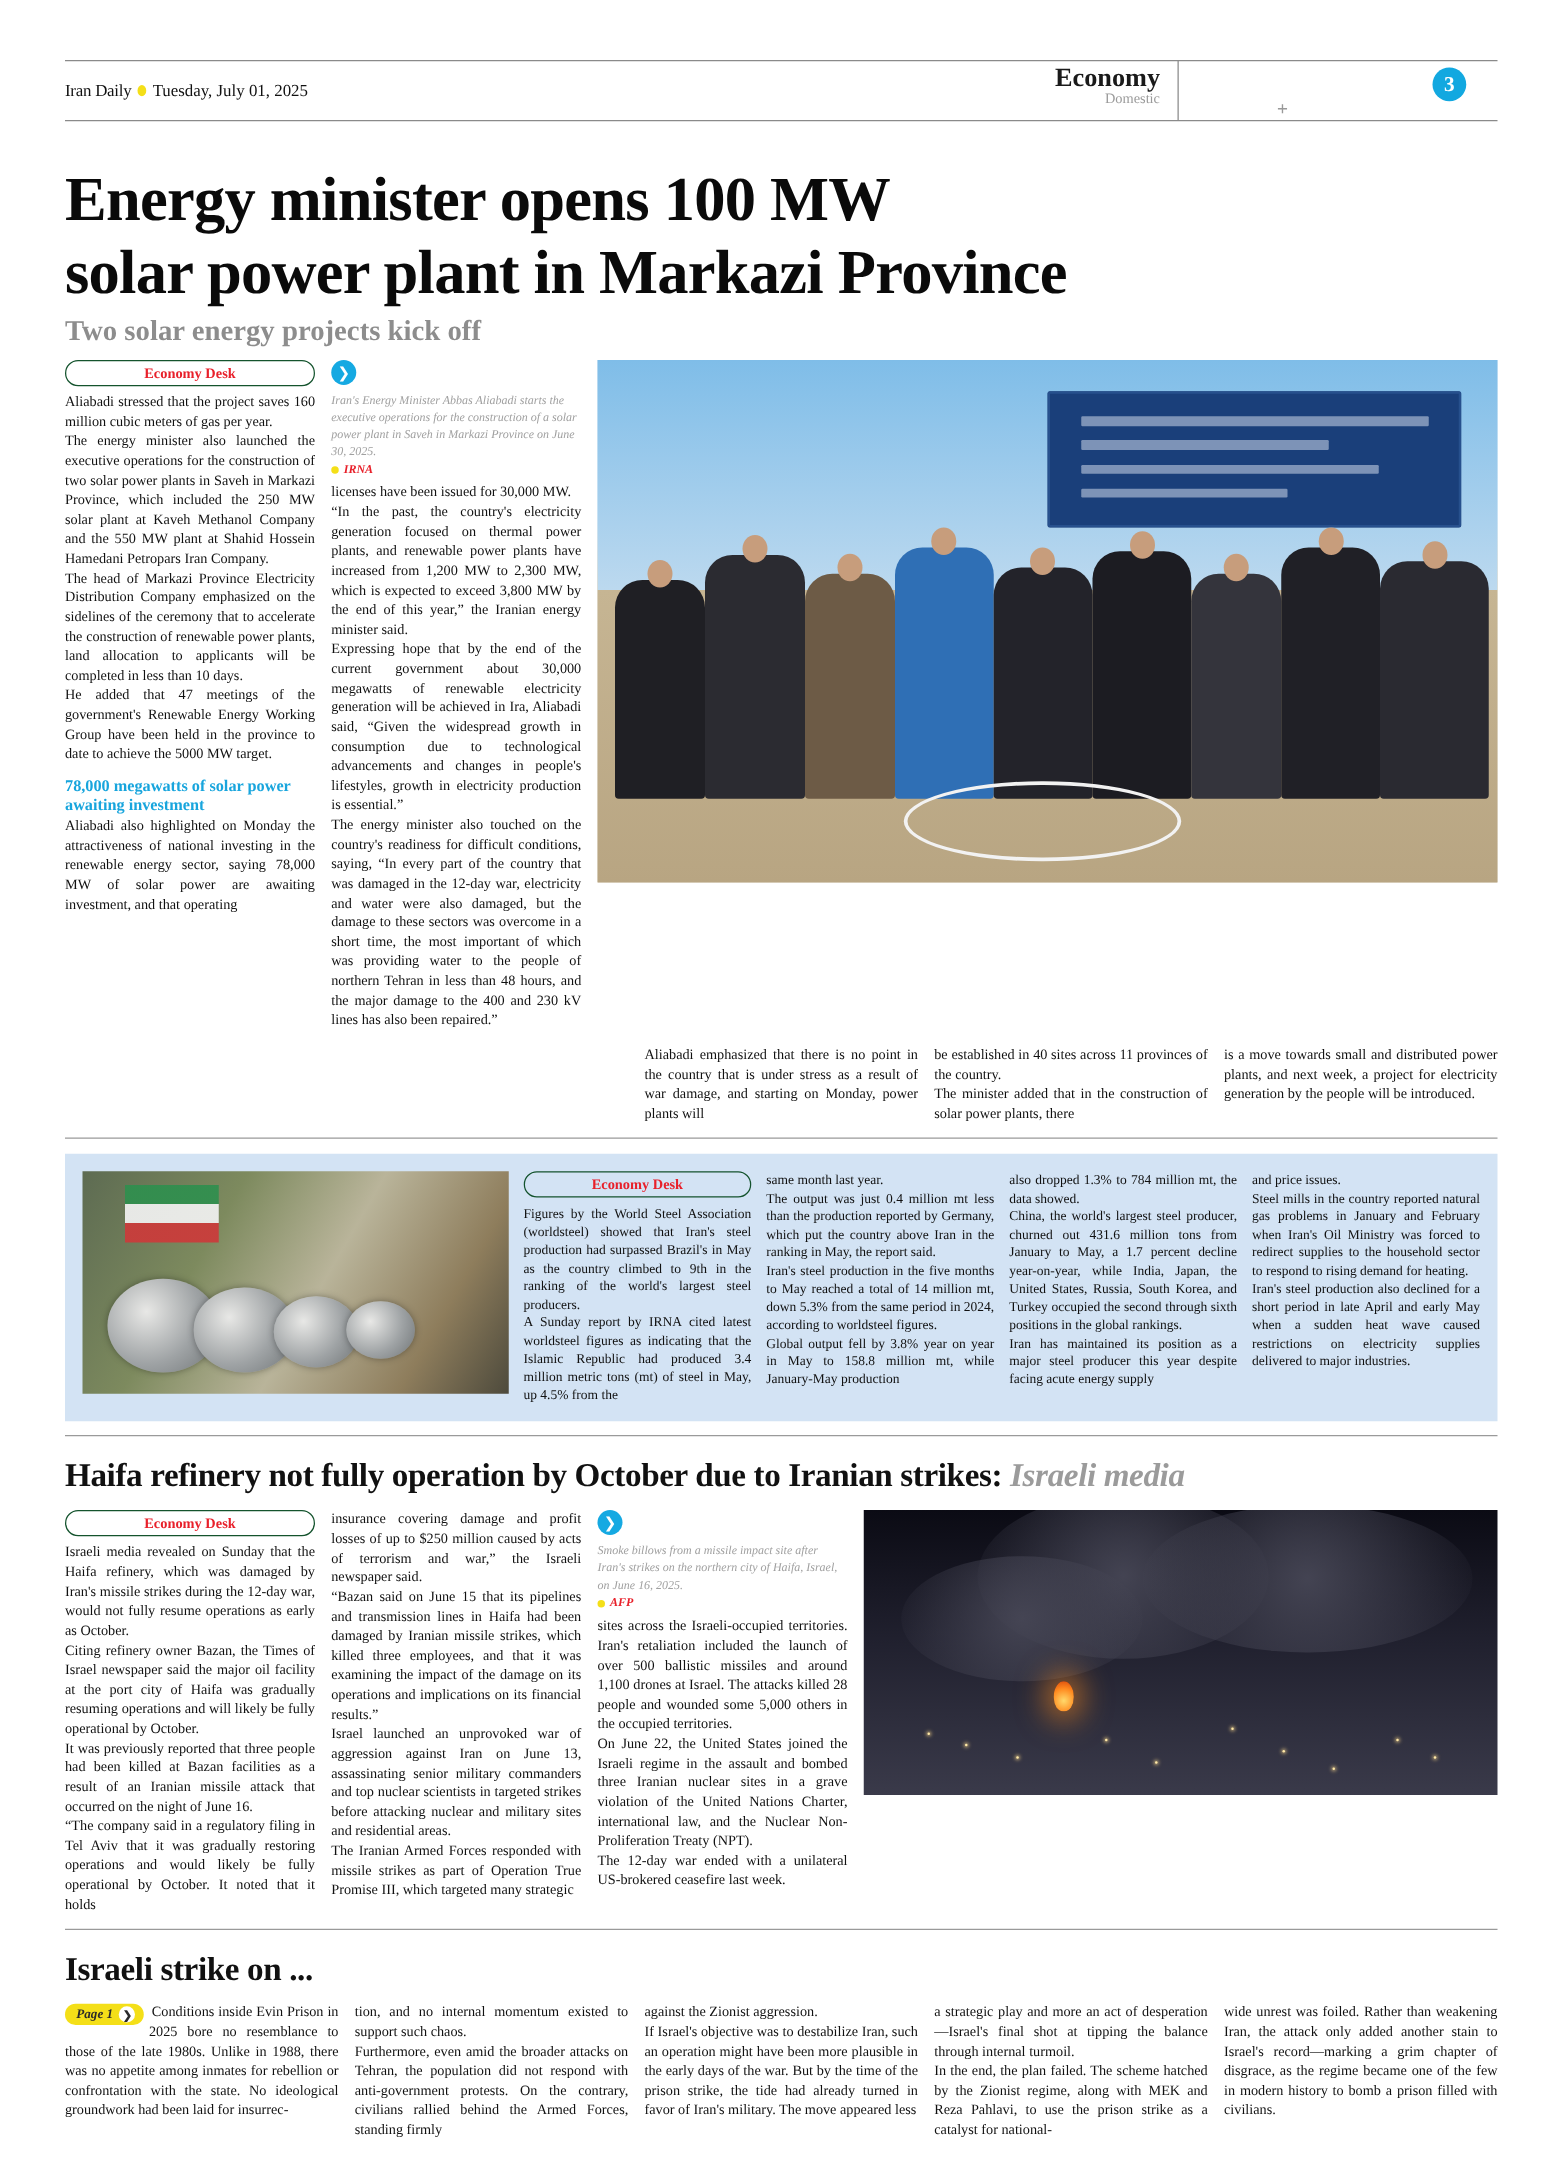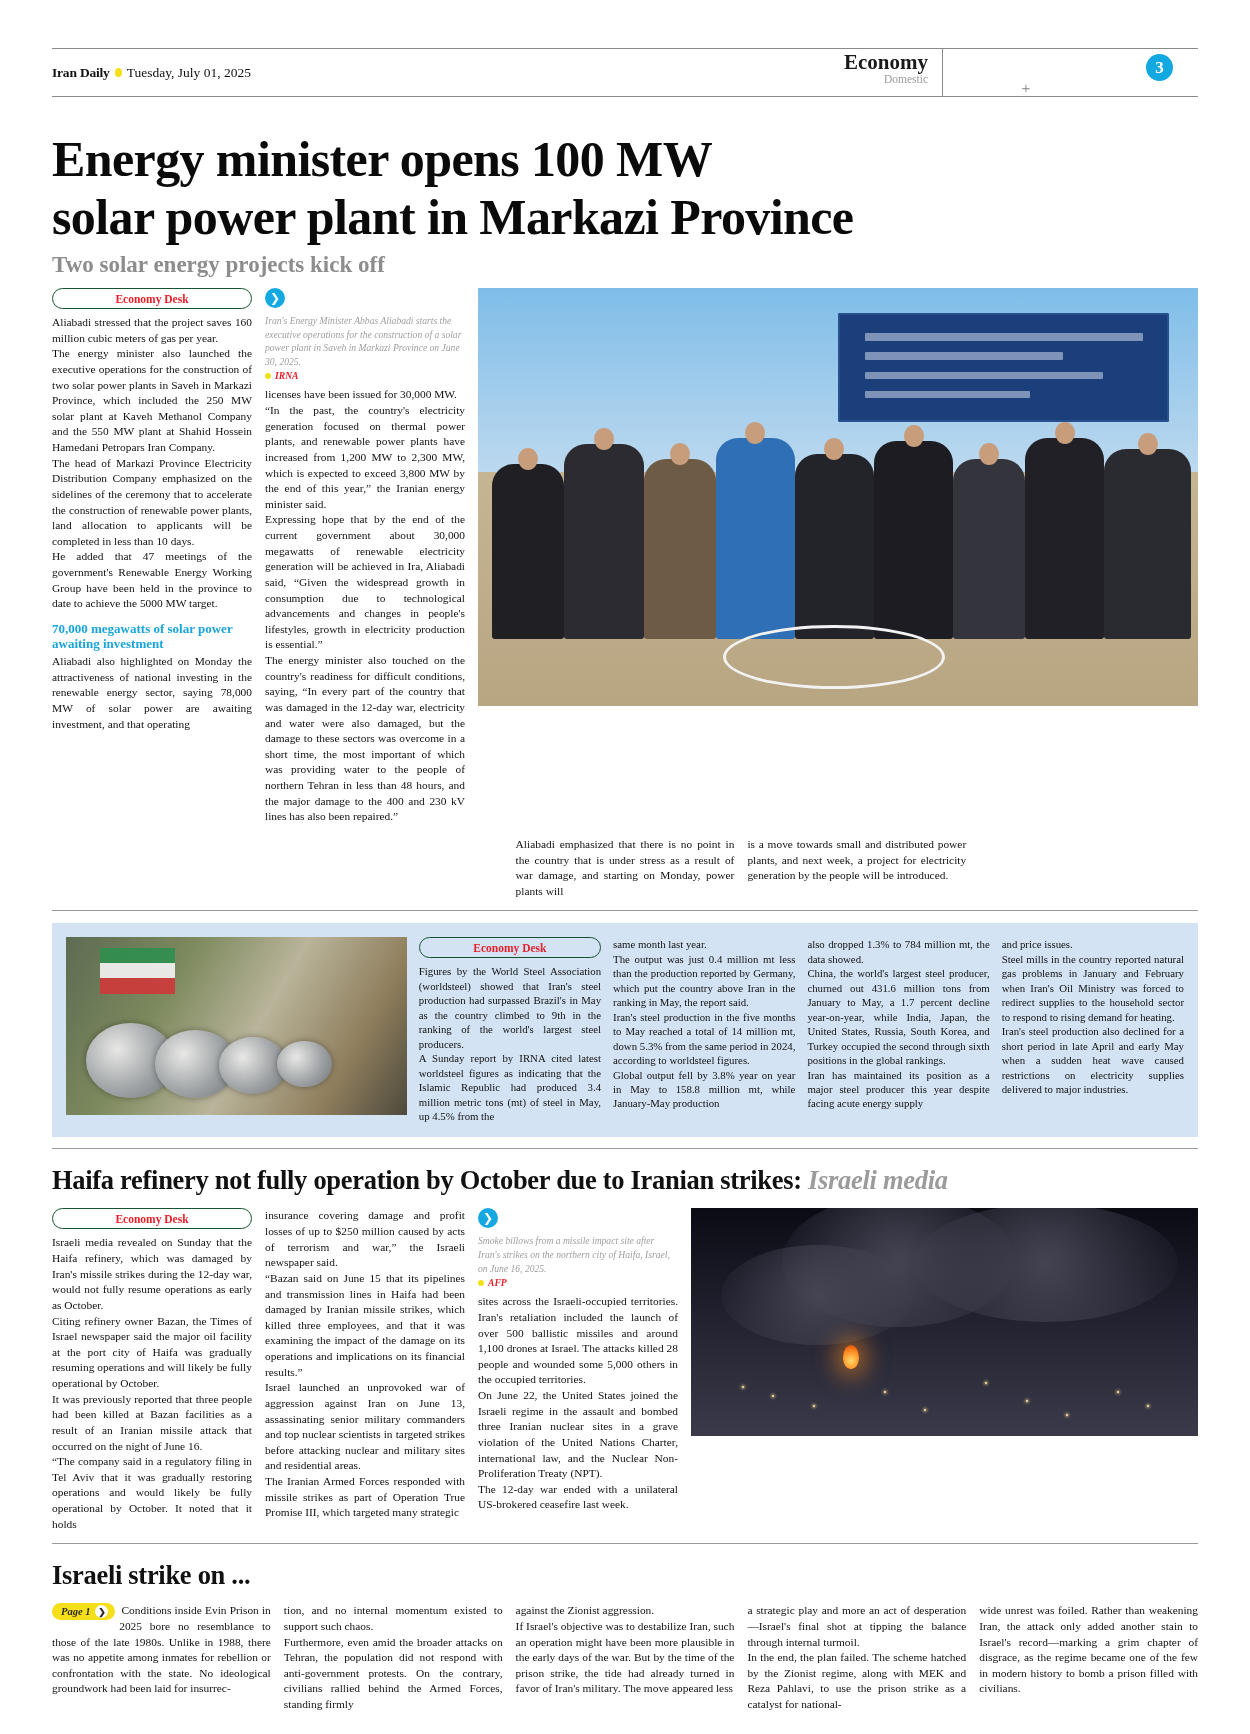--- a/index.html
+++ b/index.html
@@ -48,21 +48,21 @@
     align-items: center;
   }
   .masthead-left {
     display: flex;
     align-items: center;
     gap: 5px;
     font-size: 13.5px;
     white-space: nowrap;
   }
   .paper-name {
-    font-weight: bold;
+    font-weight: normal;
     font-family: "Liberation Serif", serif;
     letter-spacing: -0.2px;
   }
   .dot-yellow {
     width: 7px;
     height: 9px;
     background: #f4df18;
     border-radius: 50%;
     display: inline-block;
   }
@@ -382,21 +382,21 @@
   <div class="lead-kicker">Two solar energy projects kick off</div>
 
   <div class="art1">
 
     <div>
       <div class="desk-pill">Economy Desk</div>
       <p class="body">Aliabadi stressed that the project saves 160 million cubic meters of gas per year.</p>
       <p class="body">The energy minister also launched the executive operations for the construction of two solar power plants in Saveh in Markazi Province, which included the 250 MW solar plant at Kaveh Methanol Company and the 550 MW plant at Shahid Hossein Hamedani Petropars Iran Company.</p>
       <p class="body">The head of Markazi Province Electricity Distribution Company emphasized on the sidelines of the ceremony that to accelerate the construction of renewable power plants, land allocation to applicants will be completed in less than 10 days.</p>
       <p class="body">He added that 47 meetings of the government's Renewable Energy Working Group have been held in the province to date to achieve the 5000 MW target.</p>
-      <div class="subhead">70,000 megawatts of solar power awaiting investment</div>
+      <div class="subhead">78,000 megawatts of solar power awaiting investment</div>
       <p class="body">Aliabadi also highlighted on Monday the attractiveness of national investing in the renewable energy sector, saying 78,000 MW of solar power are awaiting investment, and that operating</p>
     </div>
 
     <div>
       <div class="arrow-circle">❯</div>
       <div class="caption">Iran's Energy Minister Abbas Aliabadi starts the executive operations for the construction of a solar power plant in Saveh in Markazi Province on June 30, 2025.</div>
       <div class="credit">
         <span class="dot"></span>
         <span>IRNA</span>
       </div>
@@ -449,20 +449,24 @@
         <div class="circle-white"></div>
       </div>
     </div>
   </div>
 
   <div class="art1-lower">
     <div></div>
     <div></div>
     <div class="flow-col">
       <p class="body">Aliabadi emphasized that there is no point in the country that is under stress as a result of war damage, and starting on Monday, power plants will</p>
+    </div>
+    <div class="flow-col">
+      <p class="body" style="white-space:pre-line">be established in 40 sites across 11 provinces of the country.
+The minister added that in the construction of solar power plants, there</p>
     </div>
     <div class="flow-col">
       <p class="body">is a move towards small and distributed power plants, and next week, a project for electricity generation by the people will be introduced.</p>
     </div>
   </div>
 
   <div class="rule-thin"></div>
 
   <div class="steel-block">
     <div class="steel-grid">

